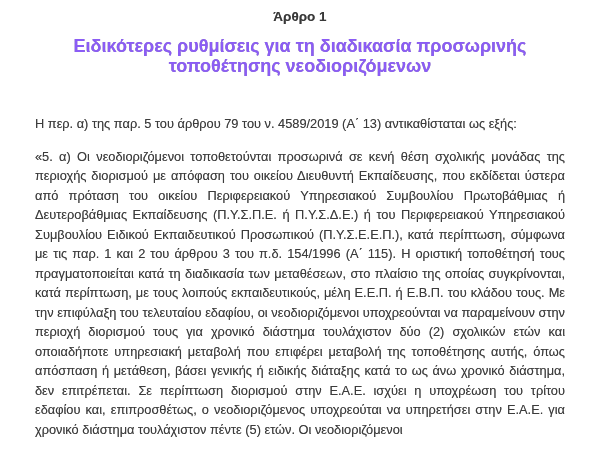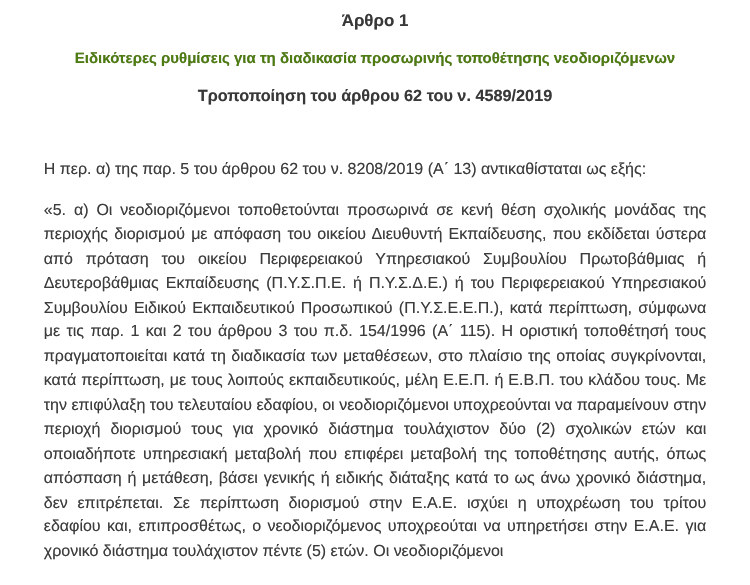--- a/index.html
+++ b/index.html
@@ -25,25 +25,25 @@
   .article-title {
     margin: 0;
     font-size: 13.5px;
     line-height: 16px;
     font-weight: bold;
     text-align: center;
     color: #383838;
   }
   .subtitle {
     margin-top: 11px;
-    font-size: 12px;
+    font-size: 18px;
     line-height: 20px;
     font-weight: bold;
     text-align: center;
-    color: #4d7c0f;
+    color: #8b5cf6;
   }
   .amendment-title {
     margin: 11px 0 0 0;
     font-size: 13px;
     line-height: 20px;
     font-weight: bold;
     text-align: center;
     color: #383838;
   }
   .intro {
@@ -64,19 +64,18 @@
 <body>
 
 <div class="page">
 
   <h1 class="article-title">Άρθρο 1</h1>
 
   <div class="subtitle">
     <div>Ειδικότερες ρυθμίσεις για τη διαδικασία προσωρινής τοποθέτησης νεοδιοριζόμενων</div>
   </div>
 
-  <h2 class="amendment-title">Τροποποίηση του άρθρου 62 του ν. 4589/2019</h2>
 
-  <p class="intro">Η περ. α) της παρ. 5 του άρθρου 62 του ν. 8208/2019 (Α΄ 13) αντικαθίσταται ως εξής:</p>
+  <p class="intro">Η περ. α) της παρ. 5 του άρθρου 79 του ν. 4589/2019 (Α΄ 13) αντικαθίσταται ως εξής:</p>
 
   <p class="bodytext">«5. α) Οι νεοδιοριζόμενοι τοποθετούνται προσωρινά σε κενή θέση σχολικής μονάδας της περιοχής διορισμού με απόφαση του οικείου Διευθυντή Εκπαίδευσης, που εκδίδεται ύστερα από πρόταση του οικείου Περιφερειακού Υπηρεσιακού Συμβουλίου Πρωτοβάθμιας ή Δευτεροβάθμιας Εκπαίδευσης (Π.Υ.Σ.Π.Ε. ή Π.Υ.Σ.Δ.Ε.) ή του Περιφερειακού Υπηρεσιακού Συμβουλίου Ειδικού Εκπαιδευτικού Προσωπικού (Π.Υ.Σ.Ε.Ε.Π.), κατά περίπτωση, σύμφωνα με τις παρ. 1 και 2 του άρθρου 3 του π.δ. 154/1996 (Α΄ 115). Η οριστική τοποθέτησή τους πραγματοποιείται κατά τη διαδικασία των μεταθέσεων, στο πλαίσιο της οποίας συγκρίνονται, κατά περίπτωση, με τους λοιπούς εκπαιδευτικούς, μέλη Ε.Ε.Π. ή Ε.Β.Π. του κλάδου τους. Με την επιφύλαξη του τελευταίου εδαφίου, οι νεοδιοριζόμενοι υποχρεούνται να παραμείνουν στην περιοχή διορισμού τους για χρονικό διάστημα τουλάχιστον δύο (2) σχολικών ετών και οποιαδήποτε υπηρεσιακή μεταβολή που επιφέρει μεταβολή της τοποθέτησης αυτής, όπως απόσπαση ή μετάθεση, βάσει γενικής ή ειδικής διάταξης κατά το ως άνω χρονικό διάστημα, δεν επιτρέπεται. Σε περίπτωση διορισμού στην Ε.Α.Ε. ισχύει η υποχρέωση του τρίτου εδαφίου και, επιπροσθέτως, ο νεοδιοριζόμενος υποχρεούται να υπηρετήσει στην Ε.Α.Ε. για χρονικό διάστημα τουλάχιστον πέντε (5) ετών. Οι νεοδιοριζόμενοι</p>
 
 </div>
 
 </body></html>

